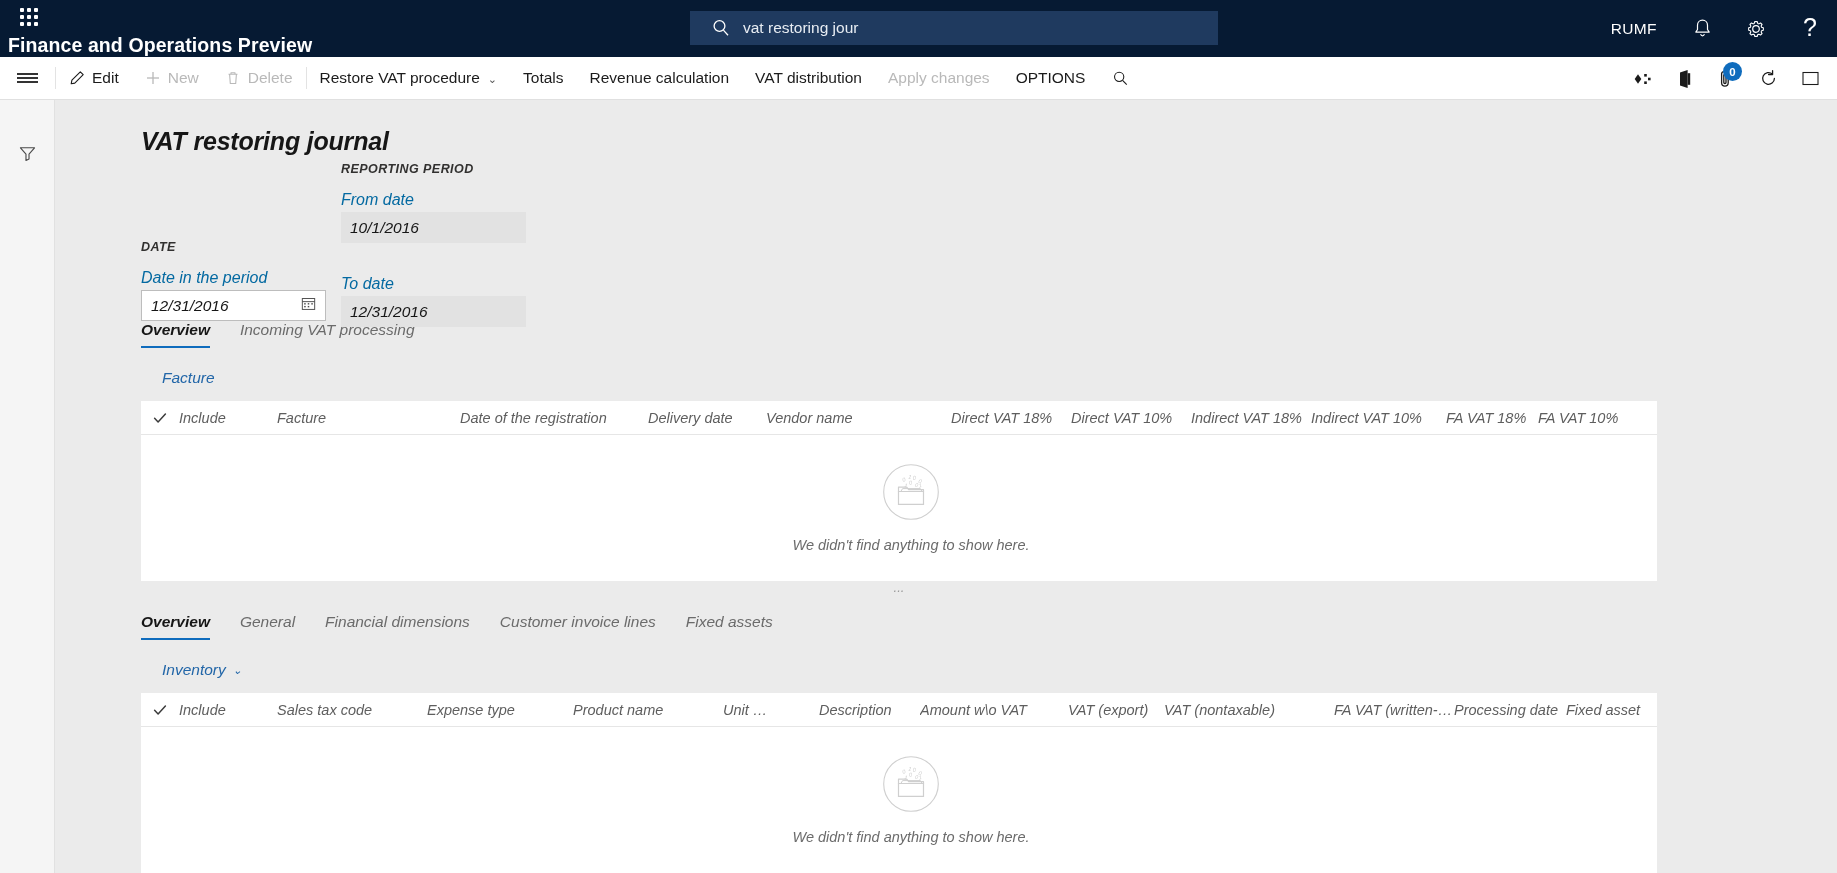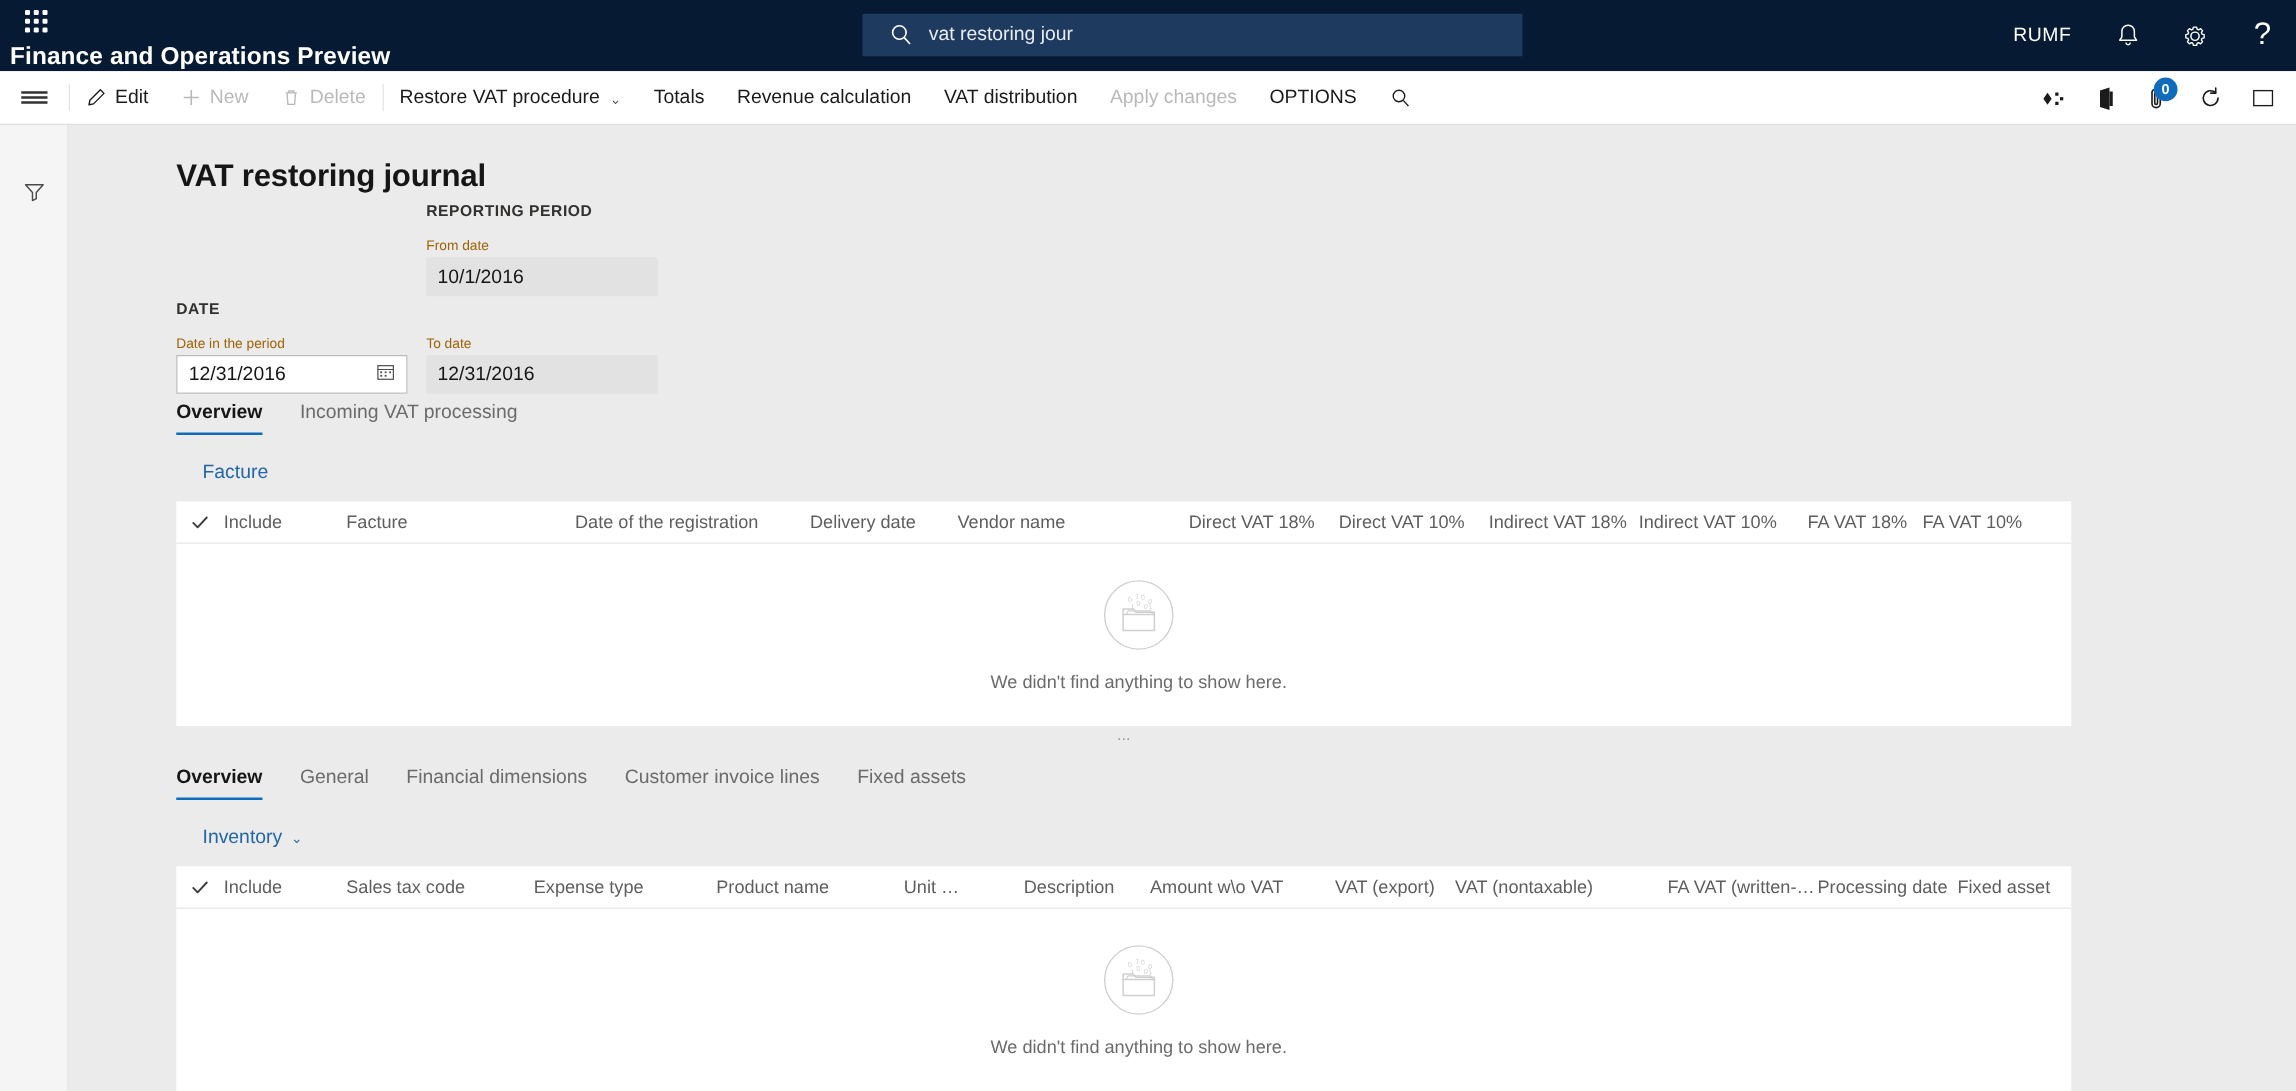--- a/index.html
+++ b/index.html
@@ -137,20 +137,21 @@
     font-size: 11.5px;
     display:flex; align-items:center; justify-content:center;
     font-weight: 600;
   }
 
   
   .body-wrap {
     display: flex;
     height: calc(873px - 57px - 43px);
     background: #ebebeb;
+    font-style: italic;
   }
   .leftnav {
     width: 55px;
     background: #f5f5f5;
     border-right: 1px solid #e1e1e1;
     flex: 0 0 55px;
     padding-top: 34px;
   }
   .filter-btn {
     width: 55px; height: 38px;
@@ -178,22 +179,22 @@
     height: 165px;
     margin-left: 86px;
   }
   .grp-label {
     font-size: 12.5px;
     font-weight: bold;
     color: #323130;
     letter-spacing: .45px;
   }
   .fld-label {
-    font-size: 11px;
-    color: #a16207;
+    font-size: 16px;
+    color: #0369a1;
     margin-bottom: 3px;
   }
   .fld-input {
     width: 185px;
     height: 31px;
     font-size: 15.5px;
     color: #161616;
     display: flex;
     align-items: center;
     padding: 0 9px;

